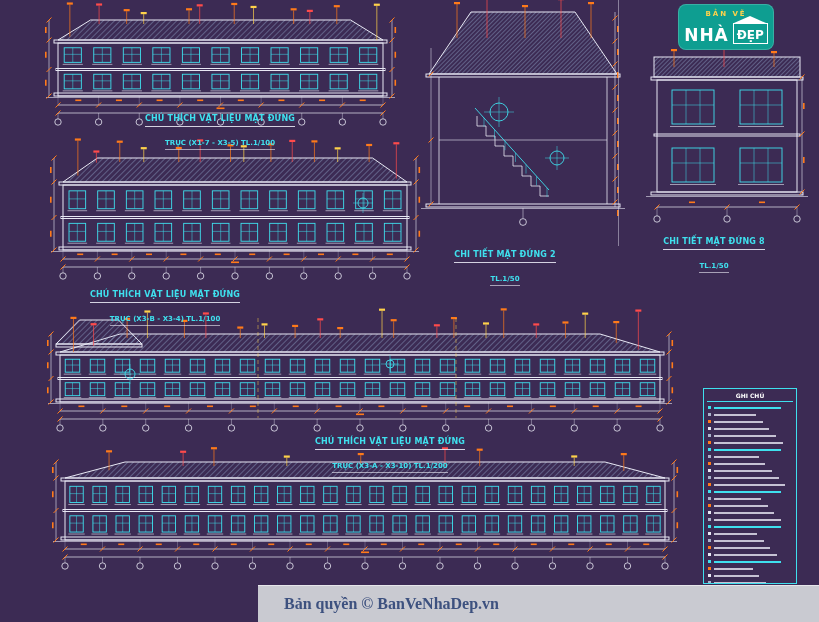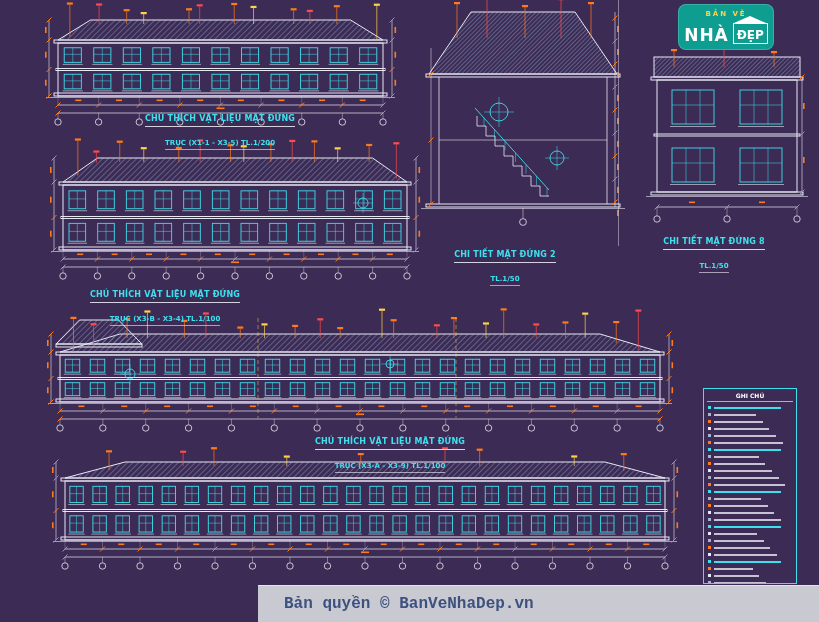--- a/index.html
+++ b/index.html
@@ -36,21 +36,21 @@
   .legend{position:absolute;left:703px;top:388px;width:94px;height:196px;border:1px solid var(--cyan,#3FE0EE);
           padding:3px 0;box-sizing:border-box;overflow:hidden;z-index:4;}
   .lg-title{color:#fff;font-size:6px;font-weight:bold;text-align:center;
             border-bottom:1px solid var(--cyan,#3FE0EE);padding-bottom:2px;margin:0 3px 4px;}
   .lg-row{display:flex;align-items:center;gap:3px;margin:0 4px 4px;}
   .lg-b{width:3px;height:3px;flex:none;}
   .lg-bar{height:2px;}
   .footer{position:absolute;left:258px;right:0;bottom:0;height:36px;background:var(--footerBg,#C9CAD1);
           display:flex;align-items:center;padding-left:26px;border-top:1px solid #e6e6ea;z-index:7;}
   .footer span{color:var(--footerText,#3D517F);font-size:16px;font-weight:600;
-               font-family:Liberation Mono, monospace;}
+               font-family:Liberation Serif, serif;}
 </style>
 </head>
 <body>
 
 <div id="canvas">
 
   <div class="draw" id="dA"><svg width="385" height="130" viewBox="0 0 385 130" style="overflow:visible">
         <defs>
           <pattern id="hA" width="4" height="4" patternUnits="userSpaceOnUse" patternTransform="rotate(45)">
             <line x1="0" y1="0" x2="0" y2="4" stroke="#8FA3C6" stroke-width="0.9"></line>
@@ -1284,37 +1284,37 @@
           <rect x="506.22370827617743" y="-6.62264231824417" width="6" height="2.2" stroke="none" fill="#FFD24A" stroke-width="1"></rect>
           <line x1="558.7772633744855" y1="-6.76892146776406" x2="558.7772633744855" y2="9.007270233196142" stroke="#FF7A1A" stroke-width="0.7"></line>
           <rect x="555.7772633744855" y="-8.96892146776406" width="6" height="2.2" stroke="none" fill="#FF7A1A" stroke-width="1"></rect>
         </g>
       </svg></div>
 
   <div class="vline"></div>
 
   <div class="title" id="tA">
     <span class="l1">CHÚ THÍCH VẬT LIỆU MẶT ĐỨNG</span><br>
-    <span class="l2">TRỤC (X1-1 - X3-5) TL.1/200</span>
+    <span class="l2">TRỤC (X1-7 - X3-5) TL.1/100</span>
   </div>
   <div class="title" id="tB">
     <span class="l1">CHÚ THÍCH VẬT LIỆU MẶT ĐỨNG</span><br>
     <span class="l2">TRỤC (X3-B - X3-4) TL.1/100</span>
   </div>
   <div class="title" id="tC">
     <span class="l1">CHI TIẾT MẶT ĐỨNG 2</span><br>
     <span class="l2">TL.1/50</span>
   </div>
   <div class="title" id="tD">
     <span class="l1">CHI TIẾT MẶT ĐỨNG 8</span><br>
     <span class="l2">TL.1/50</span>
   </div>
   <div class="title" id="tE">
     <span class="l1">CHÚ THÍCH VẬT LIỆU MẶT ĐỨNG</span><br>
-    <span class="l2">TRỤC (X3-A - X3-9) TL.1/100</span>
+    <span class="l2">TRỤC (X3-A - X3-10) TL.1/200</span>
   </div>
 
   <div class="logo">
     <div class="logo-tag">BẢN VẼ</div>
     <div class="logo-row">
       <span class="logo-nha">NHÀ</span>
       <span class="house">
         <i class="roof"></i>
         <span class="dep">ĐẸP</span>
       </span>

